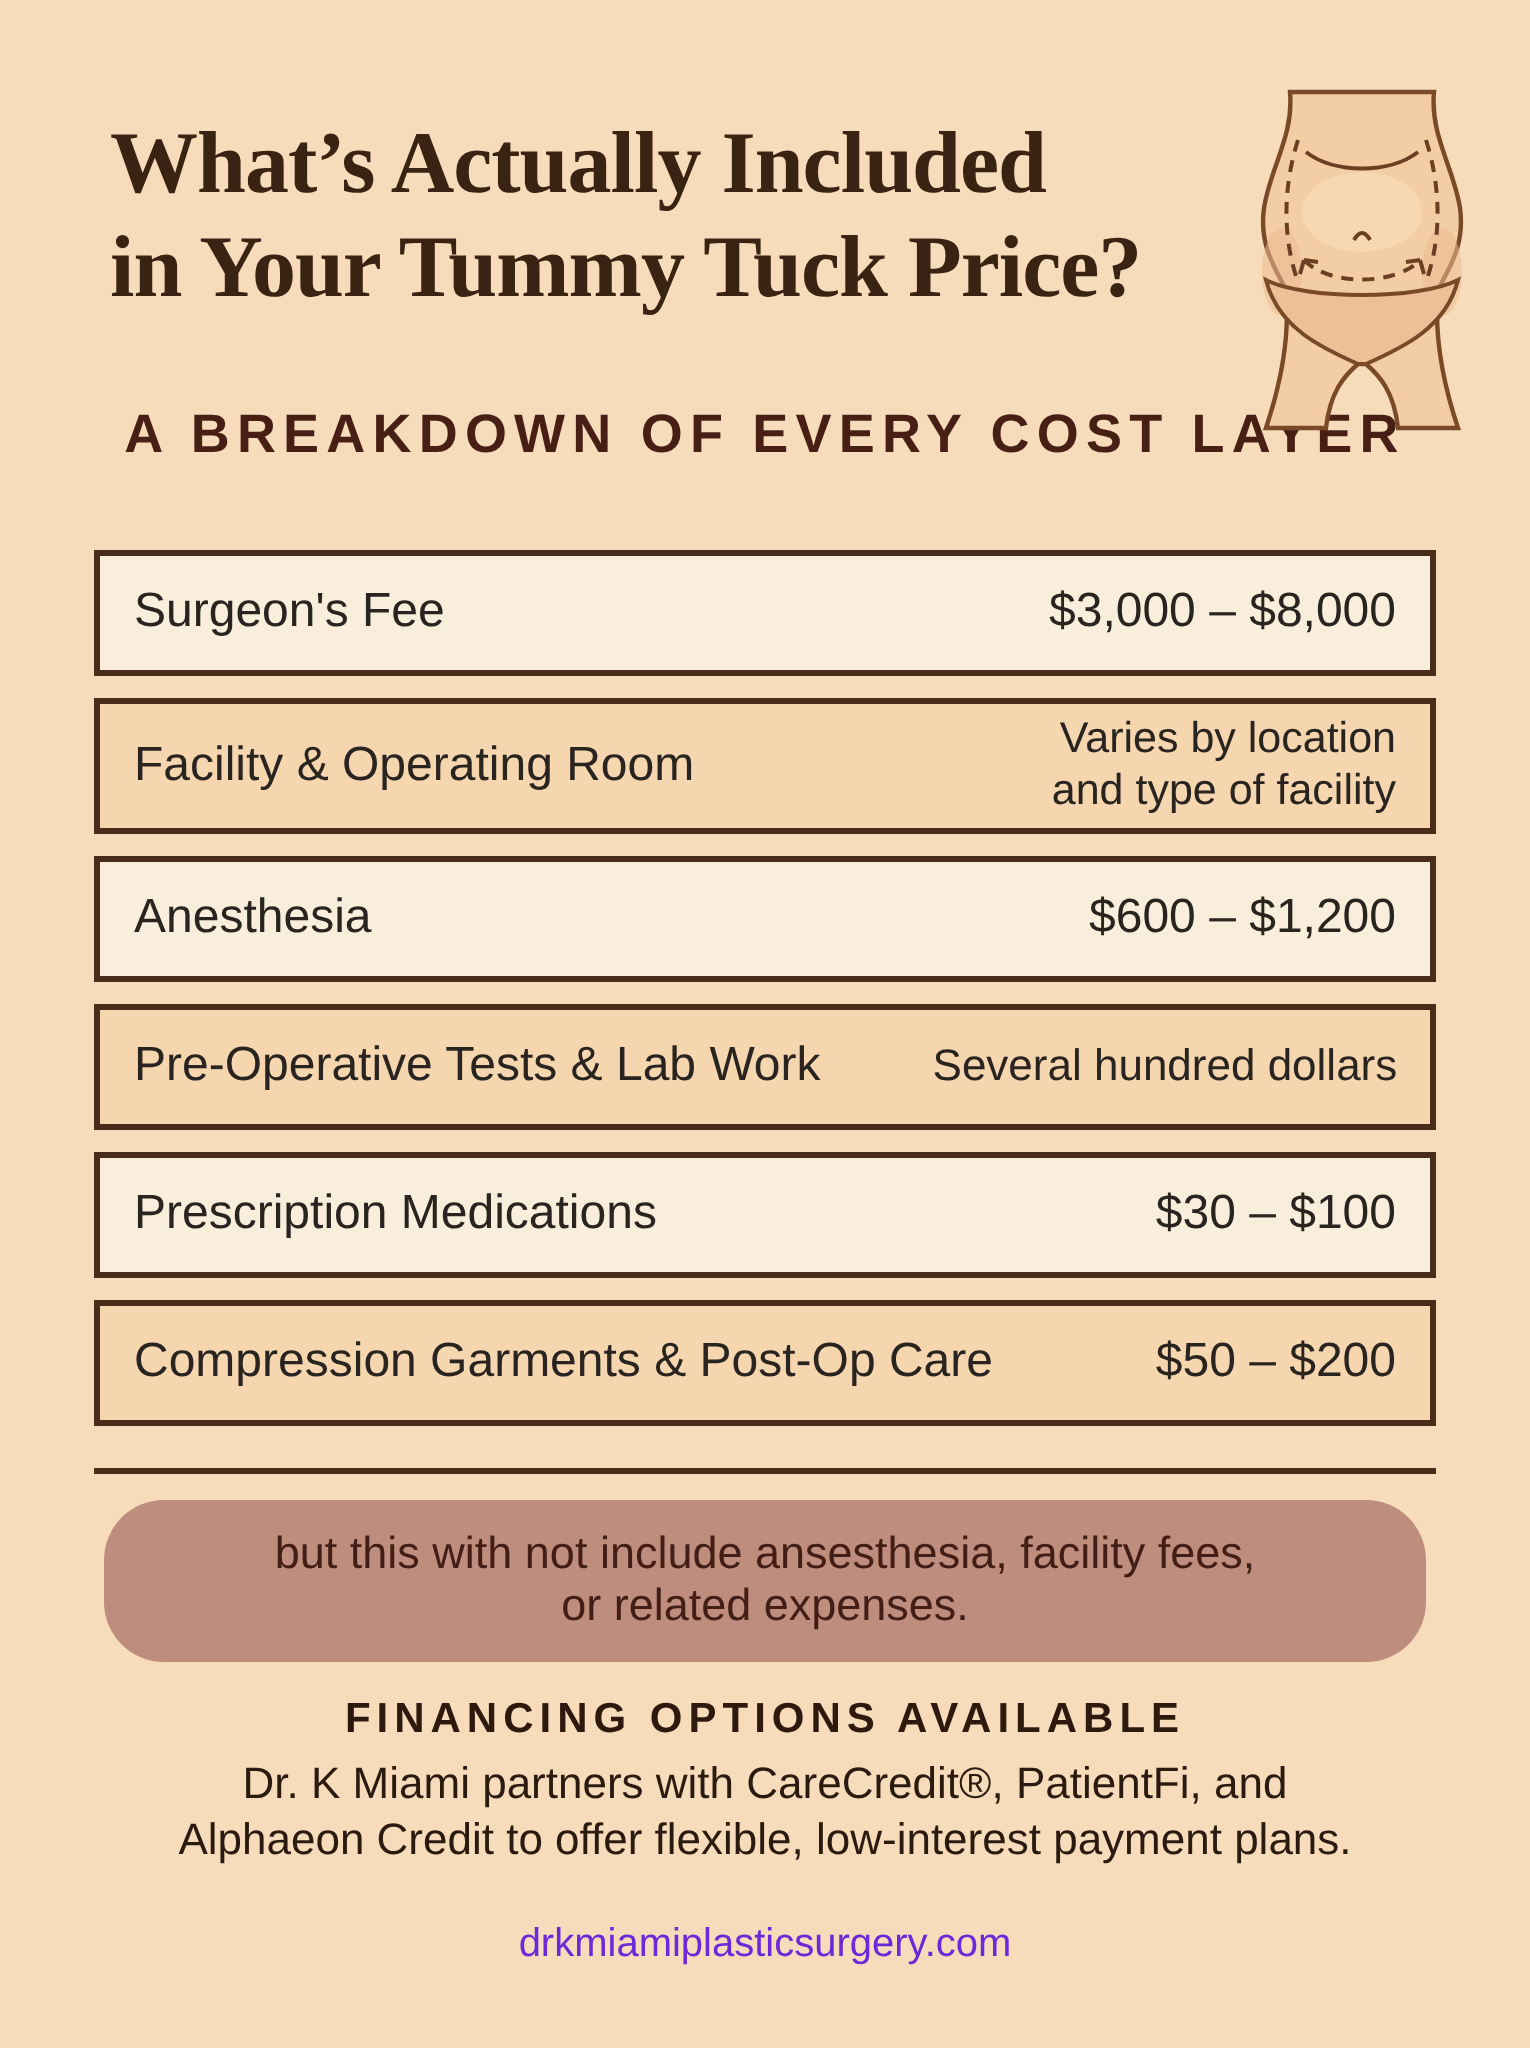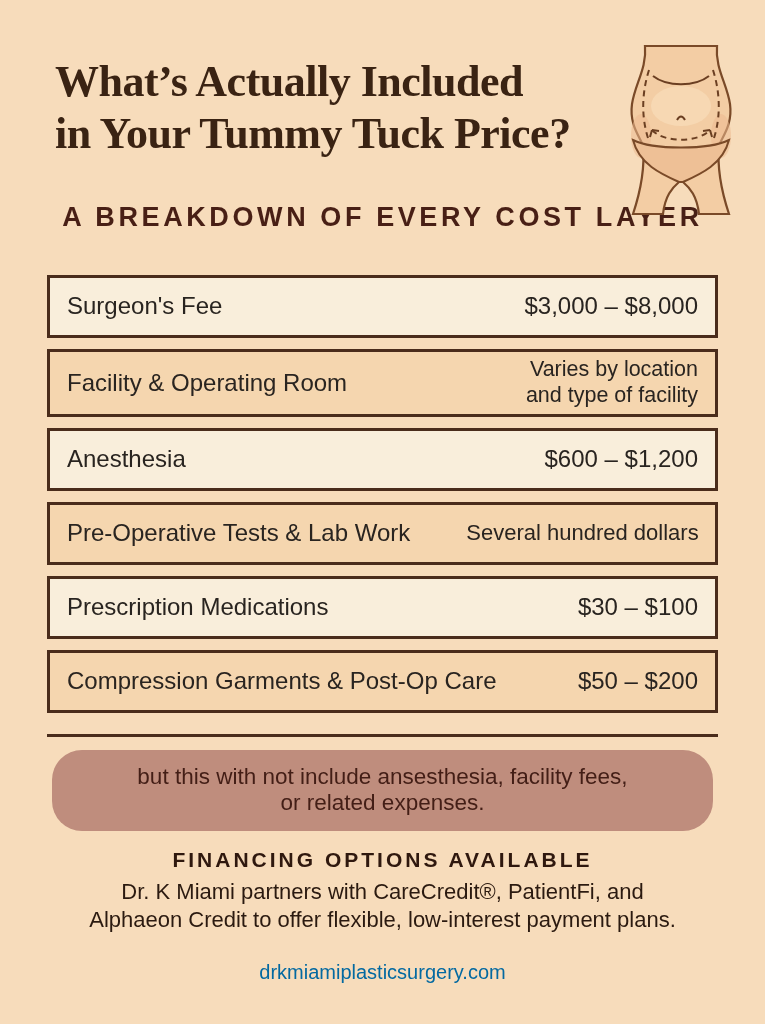--- a/index.html
+++ b/index.html
@@ -95,21 +95,21 @@
     text-align: center;
     font-size: 22px;
     line-height: 1.28;
     font-weight: 500;
     color: #2b1a10;
   }
   .footer {
     margin-top: 27px;
     text-align: center;
     font-size: 20px;
-    color: #0369a1;
+    color: #6d28d9;
   }
 </style>
 </head>
 <body>
 
 <div class="page">
 
   <div class="title">
     <div>What’s Actually Included</div>
     <div>in Your Tummy Tuck Price?</div>

